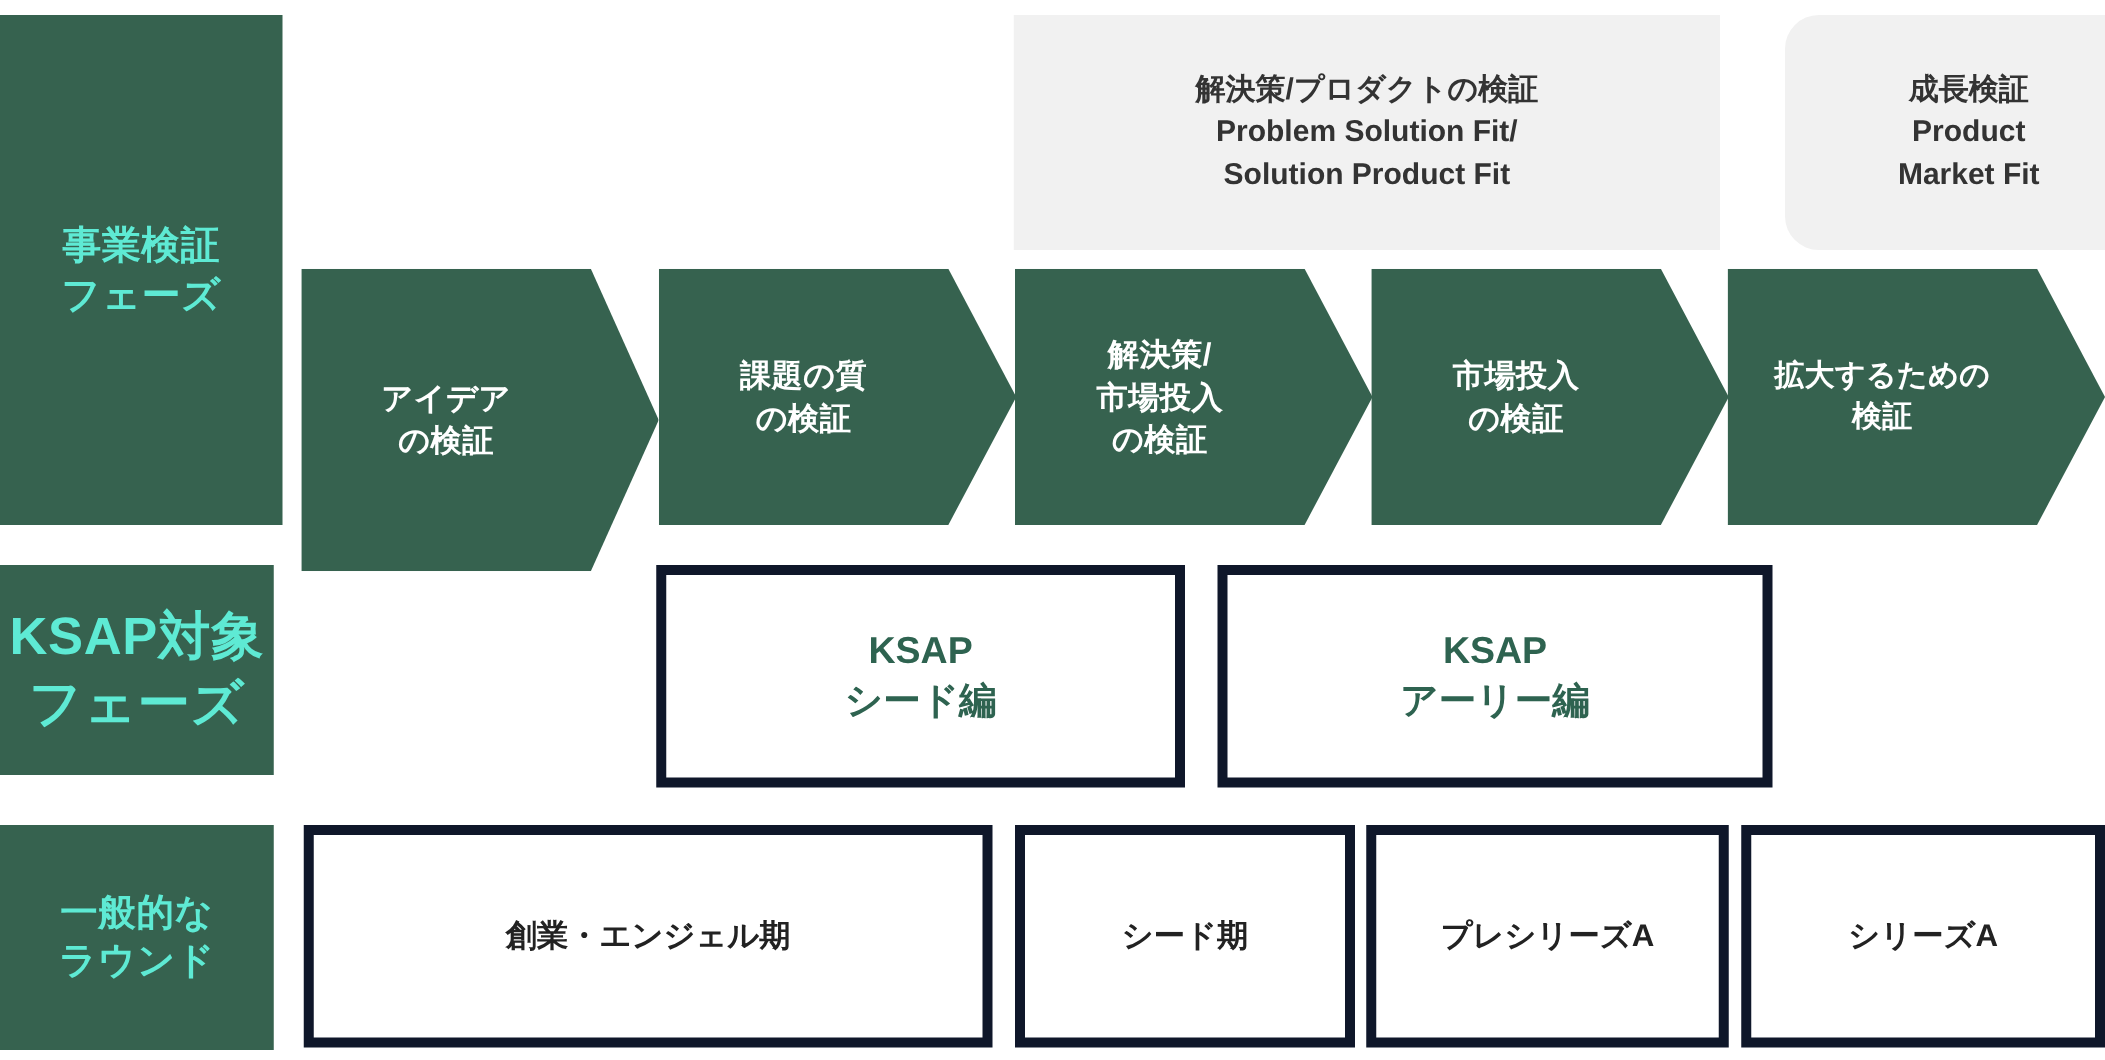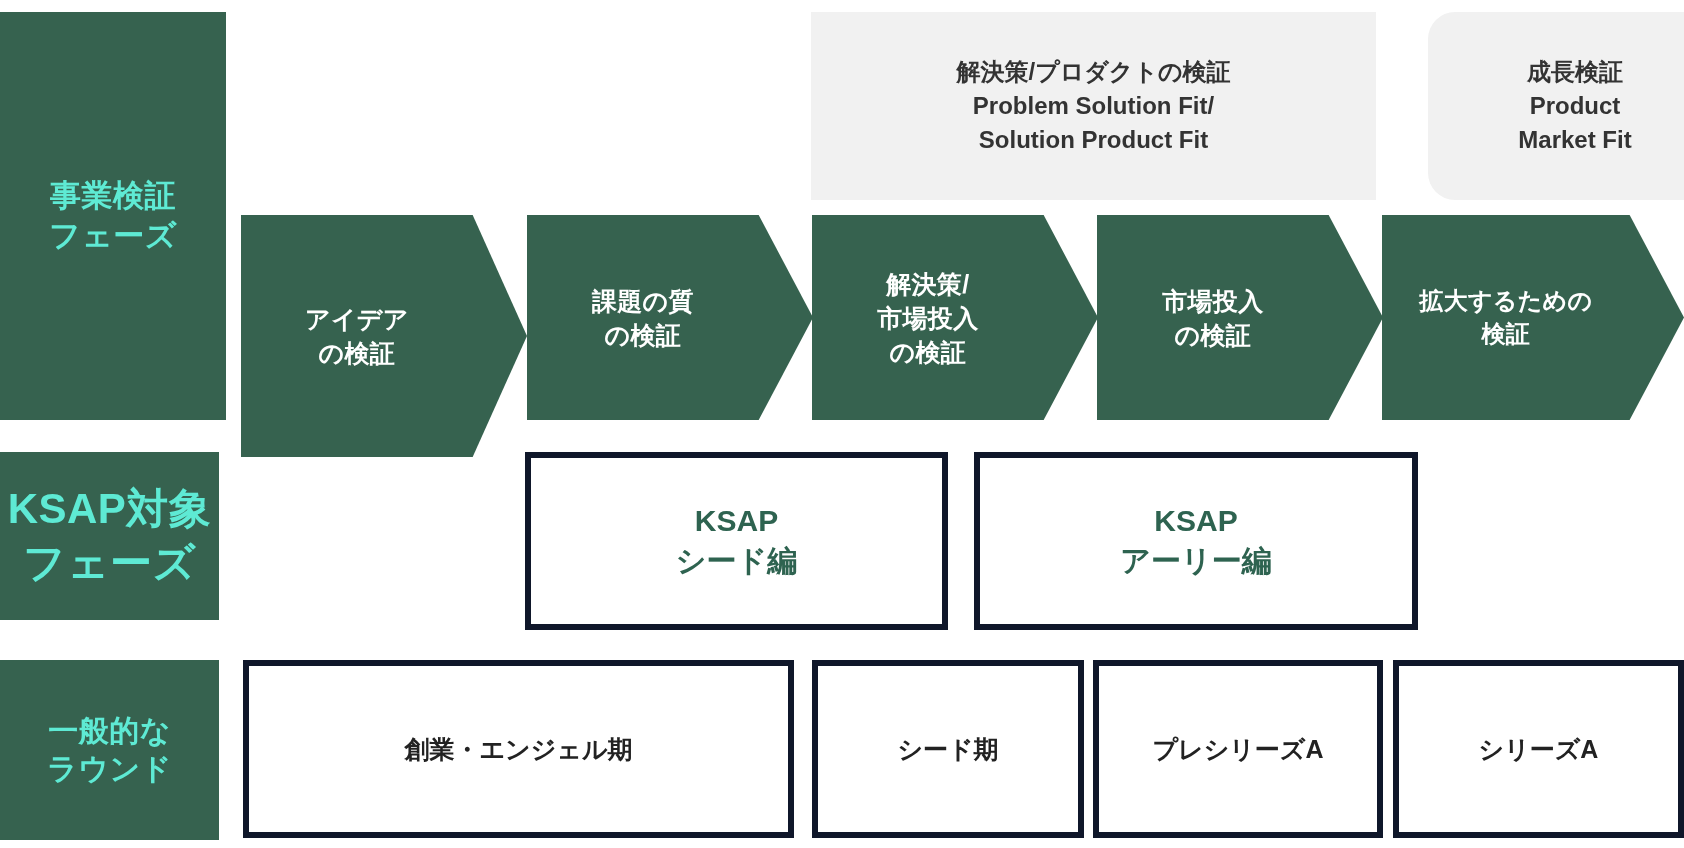--- a/index.html
+++ b/index.html
@@ -84,21 +84,21 @@
     font-size: 25px;
     line-height: 1.36;
     text-align: center;
     letter-spacing: 0.3px;
   }
   .chevlabel .line { display: block; white-space: nowrap; }
 
   
   .outbox {
     background: #ffffff;
-    border: 6px solid #0f172a;
+    border: 8px solid #0f172a;
     flex-direction: column;
   }
   .outbox .line { display: block; white-space: nowrap; }
 
   .ksapbox {
     color: #2E6350;
     font-weight: 700;
     font-size: 30px;
     line-height: 1.34;
   }

